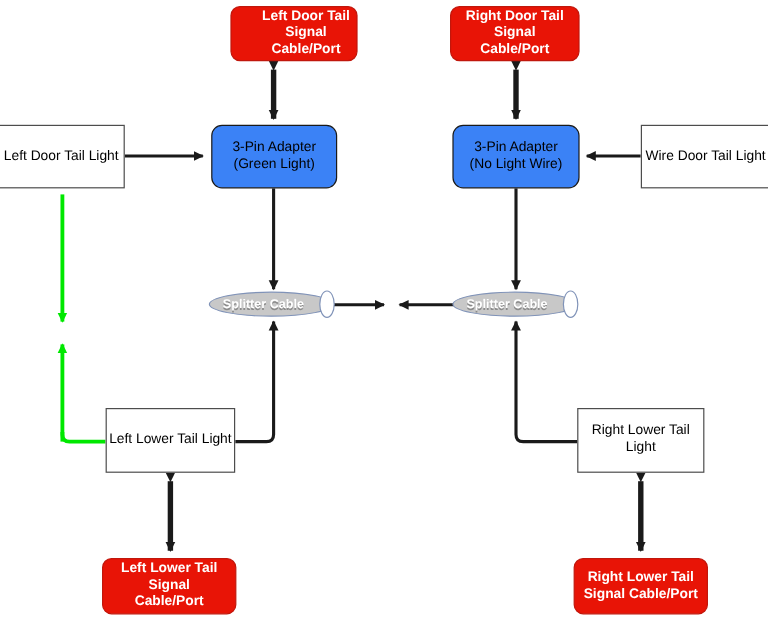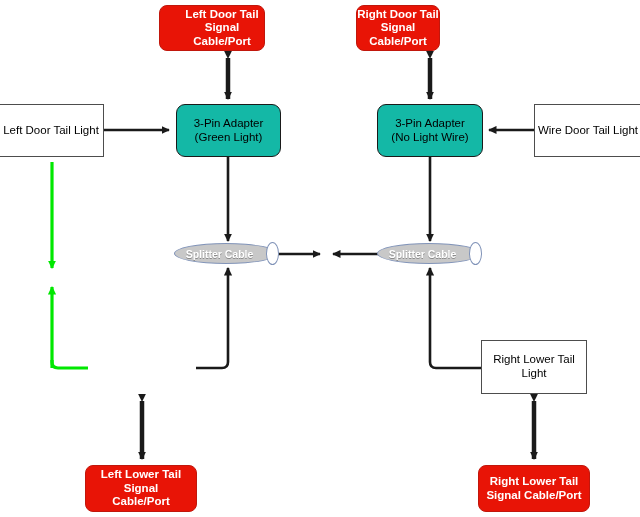--- a/index.html
+++ b/index.html
@@ -35,21 +35,21 @@
     line-height: 1.18;
   }
   .box-plain {
     background: #ffffff;
     border: 1px solid #4d4d4d;
     color: #000000;
     font-size: 11.5px;
     z-index: 3;
   }
   .box-round {
-    background: #14b8a6;
+    background: #3b82f6;
     border: 1px solid #1a1a1a;
     border-radius: 9px;
     color: #000000;
     font-size: 11.5px;
     z-index: 3;
   }
   .box-red {
     background: #e81406;
     border: 1px solid #c1170c;
     border-radius: 8px;
@@ -161,21 +161,21 @@
     <g>
       <line x1="534" y1="401" x2="534" y2="459" stroke="#1a1a1a" stroke-width="4.5" marker-start="url(#arrB)" marker-end="url(#arrB)"></line>
     </g>
 
     <g>
       <line x1="276" y1="254" x2="320" y2="254" stroke="#1a1a1a" stroke-width="2.6" marker-end="url(#arrB)"></line>
       <line x1="384" y1="254" x2="333" y2="254" stroke="#1a1a1a" stroke-width="2.6" marker-end="url(#arrB)"></line>
     </g>
   </svg>
 
-  <div class="node box-red" style="left:159px; top:5px; width:106px; height:46px;padding-left:20px;">
+  <div class="node box-red" style="left:192px; top:5px; width:106px; height:46px;padding-left:20px;">
     <div>
       <span class="lbl">Left Door Tail Signal</span>
       <span class="lbl">Cable/Port</span>
     </div>
   </div>
 
   <div class="node box-plain" style="left:-2px; top:104px; width:106px; height:53px;">
     <span>Left Door Tail Light</span>
   </div>
 
@@ -185,29 +185,32 @@
       <span class="lbl">(Green Light)</span>
     </div>
   </div>
 
   <div class="splitter" style="left:174px; top:243px; width:104px; height:21px;">
     <div class="body"></div>
     <div class="cap"></div>
     <div class="label">Splitter Cable</div>
   </div>
 
+  <div class="node box-plain" style="left:88px; top:340px; width:108px; height:54px;">
+    <span>Left Lower Tail Light</span>
+  </div>
 
   <div class="node box-red" style="left:85px; top:465px; width:112px; height:47px;">
     <div>
       <span class="lbl">Left Lower Tail Signal</span>
       <span class="lbl">Cable/Port</span>
     </div>
   </div>
 
-  <div class="node box-red" style="left:356px; top:5px; width:84px; height:46px;">
+  <div class="node box-red" style="left:375px; top:5px; width:108px; height:46px;">
     <div>
       <span class="lbl">Right Door Tail Signal</span>
       <span class="lbl">Cable/Port</span>
     </div>
   </div>
 
   <div class="node box-round" style="left:377px; top:104px; width:106px; height:53px;">
     <div>
       <span class="lbl">3-Pin Adapter</span>
       <span class="lbl">(No Light Wire)</span>

